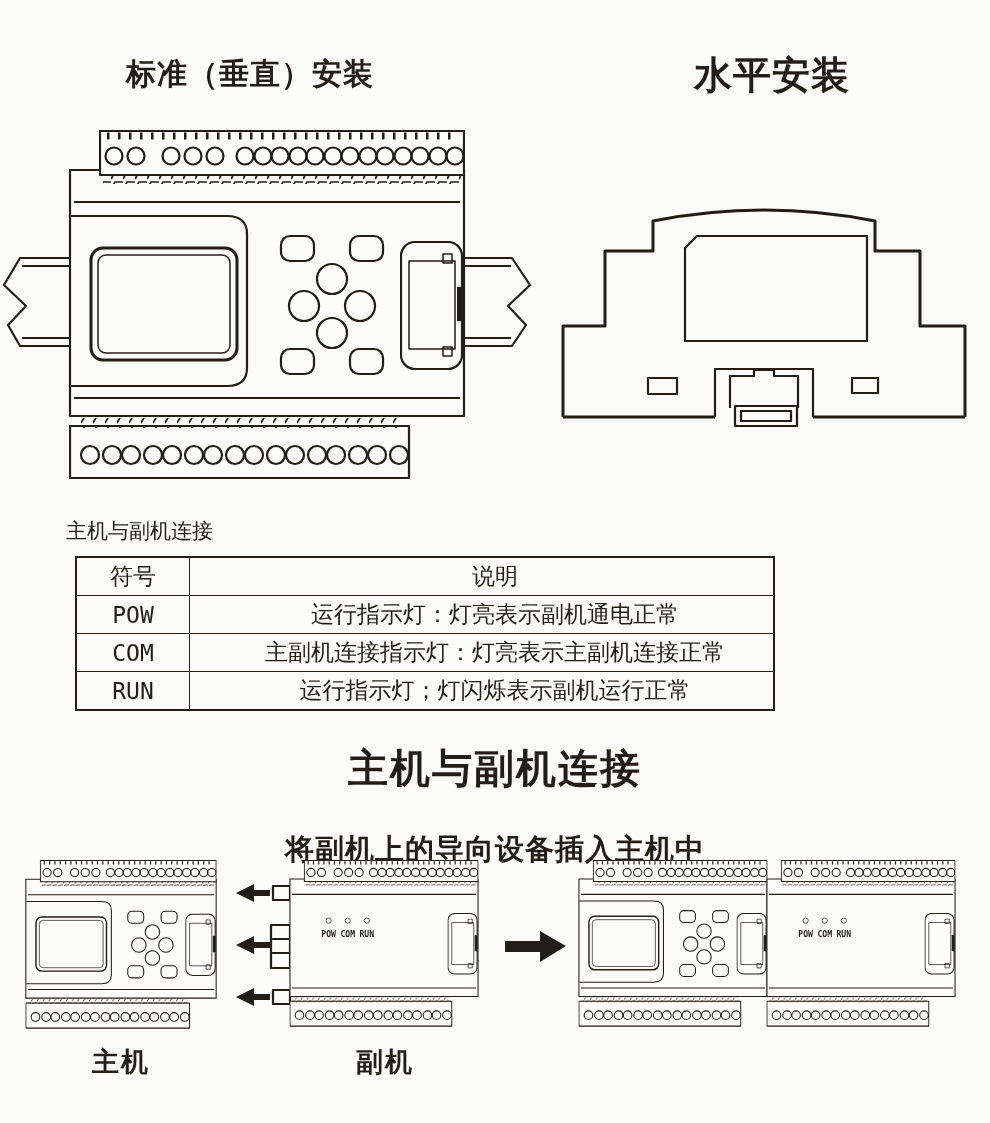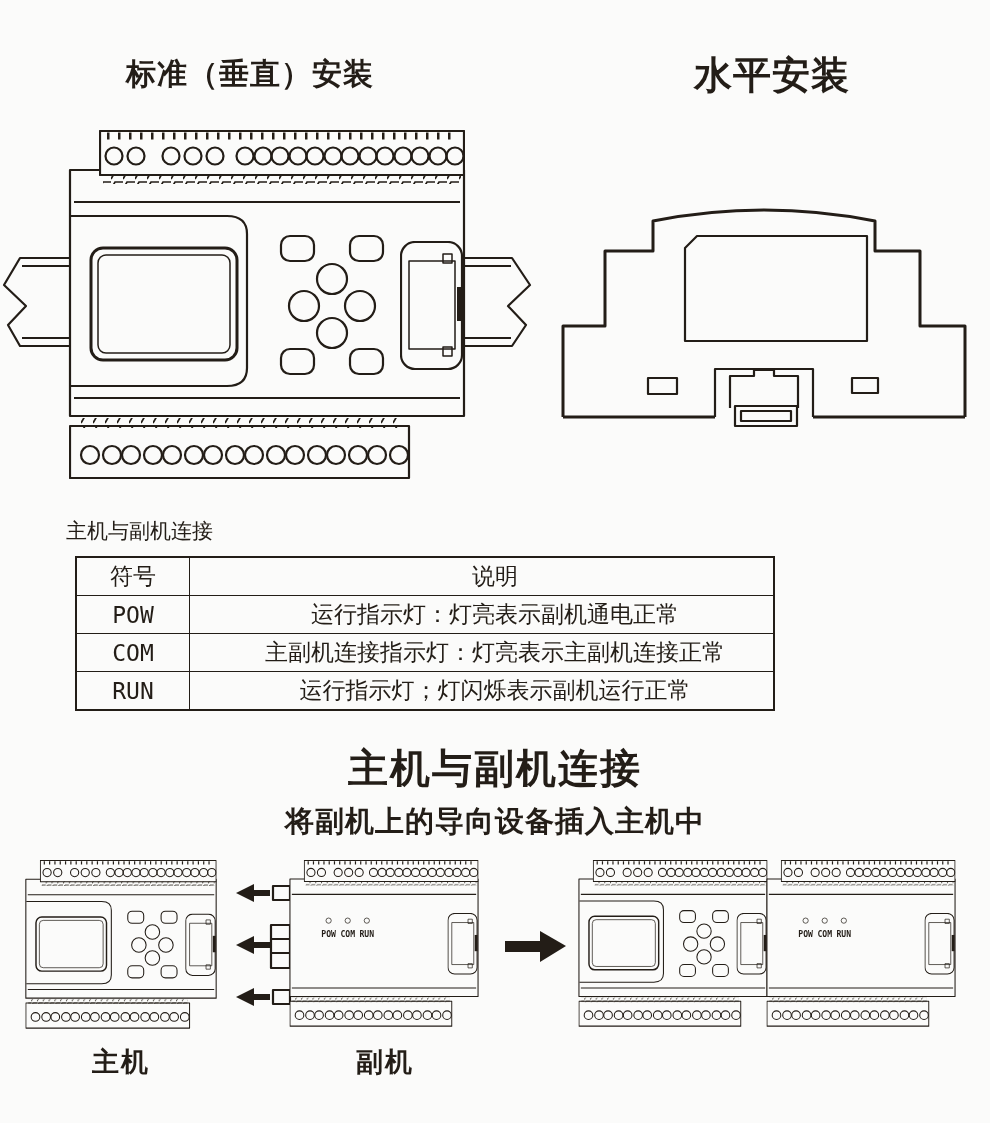--- a/index.html
+++ b/index.html
@@ -198,21 +198,21 @@
         <td class="col-desc">主副机连接指示灯：灯亮表示主副机连接正常</td>
       </tr>
       <tr>
         <td class="sym">RUN</td>
         <td class="col-desc">运行指示灯；灯闪烁表示副机运行正常</td>
       </tr>
     </tbody>
   </table>
 
   <div class="abs conn-title" style="left:0;top:741px;">主机与副机连接</div>
-  <div class="abs conn-sub" style="left:0;top:802px;">将副机上的导向设备插入主机中</div>
+  <div class="abs conn-sub" style="left:0;top:830px;">将副机上的导向设备插入主机中</div>
 
   <svg class="abs" style="left:0;top:852px;" width="990" height="200" viewBox="0 0 990 200">
     <use href="#sym-master" x="25" y="8" width="192" height="171"></use>
 
     <g>
       <path d="M252,41 H270" stroke="#231d17" stroke-width="6" fill="none"></path>
       <polygon class="solid" points="236,41 254,32 254,50"></polygon>
     </g>
     <g>
       <path d="M252,93 H270" stroke="#231d17" stroke-width="6" fill="none"></path>

